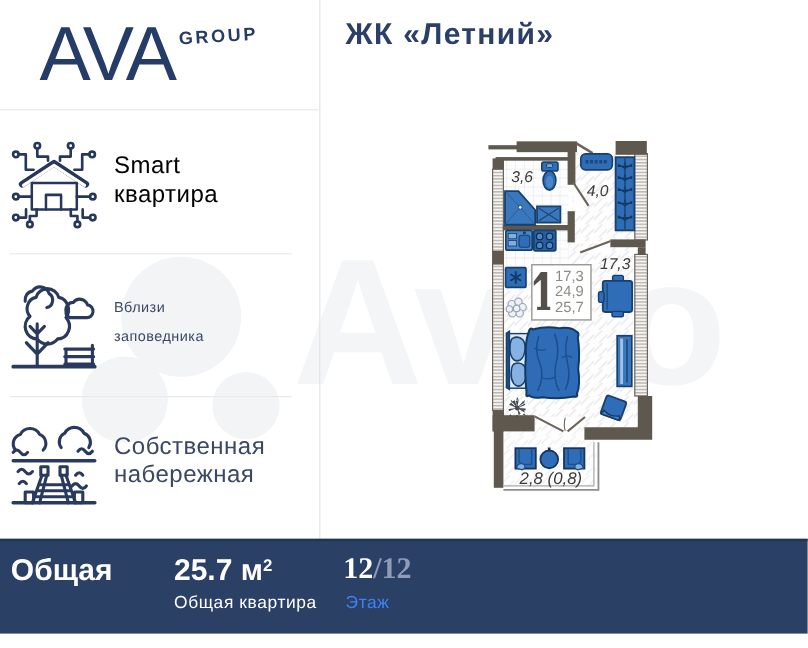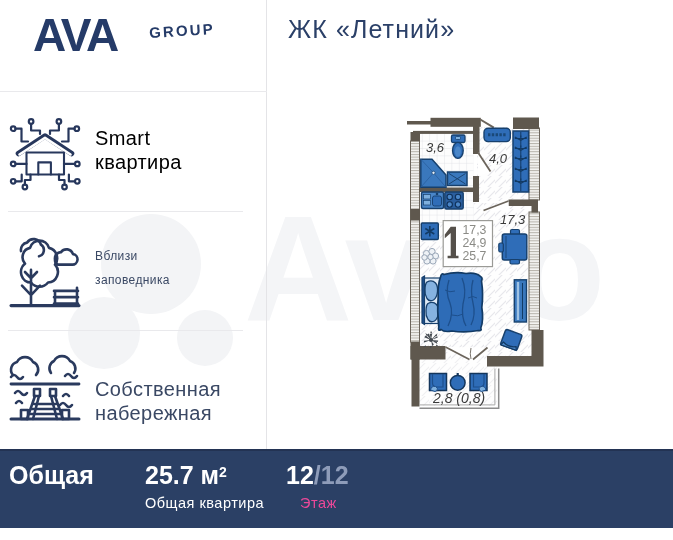--- a/index.html
+++ b/index.html
@@ -14,21 +14,21 @@
   <g fill="#f3f4f6">
     <circle cx="151" cy="264" r="50"></circle>
     <circle cx="104" cy="333" r="36"></circle>
     <circle cx="205" cy="338" r="28"></circle>
   </g>
   <text x="244" y="320" font-family="Liberation Sans" font-size="150" font-weight="bold" letter-spacing="-2" fill="#f4f5f7">Avito</text>
 </svg>
 
 <div class="abs" style="left:266px;top:0;width:1px;height:450px;background:#e4e4e7;"></div>
 
-<div class="abs" style="left:33px;top:8px;color:#253b68;font-size:46px;font-weight:bold;letter-spacing:-2px;">AVA</div>
+<div class="abs" style="left:33px;top:8px;color:#253b68;font-size:64px;font-weight:normal;letter-spacing:-2px;">AVA</div>
 
 <div class="abs" style="left:149px;top:22px;color:#253b68;font-size:15px;font-weight:bold;letter-spacing:2.2px;transform:rotate(-3.5deg);">GROUP</div>
 
 <div class="abs" style="left:0;top:91px;width:267px;height:1px;background:#e9e9ec;"></div>
 
 <div class="abs" style="left:8px;top:211px;width:235px;height:1px;background:#e9e9ec;"></div>
 
 <div class="abs" style="left:8px;top:330px;width:235px;height:1px;background:#e9e9ec;"></div>
 
 <svg class="abs" style="left:6px;top:110px;" width="85" height="85" viewBox="0 0 85 85" fill="none" stroke="#27375c" stroke-width="2.2" stroke-linecap="round" stroke-linejoin="round">
@@ -80,23 +80,23 @@
   <path d="M8 46 q3 -4 6 0 q3 4 6 0 M9 56 q3 -4 6 0 M56 49 q3 -4 6 0 M53 58 q3 -4 6 0 q3 4 6 0"></path>
   <rect x="27" y="42" width="6" height="7"></rect>
   <rect x="43" y="42" width="6" height="7"></rect>
   <path d="M28 49 L20 72 M32 49 L26 72 M48 49 L56 72 M44 49 L50 72"></path>
   <path d="M27 57 h22 M25 62 h26 M23 67 h30"></path>
   <rect x="14" y="63" width="7" height="9"></rect>
   <rect x="55" y="63" width="7" height="9"></rect>
   <path d="M4 72 H72" stroke-width="3"></path>
 </svg>
 
-<div class="abs" style="left:95px;top:377px;color:#3a4864;font-size:20px;letter-spacing:0.4px;line-height:24px;">Собственная<br>набережная</div>
-
-<div class="abs" style="left:288px;top:15px;color:#2b4068;font-size:25px;font-weight:normal;letter-spacing:1.1px;">ЖК «Летний»</div>
+<div class="abs" style="left:95px;top:360px;color:#3a4864;font-size:20px;letter-spacing:0.4px;line-height:24px;">Собственная<br>набережная</div>
+
+<div class="abs" style="left:288px;top:15px;color:#2b4068;font-size:25px;font-weight:bold;letter-spacing:1.1px;">ЖК «Летний»</div>
 
 <svg class="abs" style="left:402px;top:108px;transform:translateZ(0);" width="156" height="312" viewBox="402 108 156 312" fill="none">
   <defs>
     <pattern id="tile" width="7.4" height="7.4" patternUnits="userSpaceOnUse">
       <rect width="7.4" height="7.4" fill="#fdfdfd"></rect>
       <path d="M0 0 H7.4 M0 0 V7.4" stroke="#dcdfe3" stroke-width="0.8" fill="none"></path>
     </pattern>
     <pattern id="hatch" width="11" height="11" patternUnits="userSpaceOnUse">
       <rect width="11" height="11" fill="#fefefe"></rect>
       <path d="M-2 9 L9 -2 M2 13 L13 2" stroke="#e7e7ec" stroke-width="1.1" fill="none"></path>
@@ -308,15 +308,15 @@
 </svg>
 
 <div class="abs" style="left:0;top:449px;width:673px;height:77px;background:#2b4065;border-top:2px solid #233353;"></div>
 
 <div class="abs" style="left:9px;top:461px;color:#fff;font-size:25px;font-weight:bold;">Общая</div>
 
 <div class="abs" style="left:145px;top:461px;color:#fff;font-size:25px;font-weight:bold;">25.7 м<span style="font-size:14px;vertical-align:7px;">2</span></div>
 
 <div class="abs" style="left:145px;top:495px;color:#fff;font-size:14.5px;letter-spacing:0.5px;">Общая квартира</div>
 
-<div class="abs" style="left:286px;top:461px;color:#fff;font-size:25px;font-weight:bold;">12<span style="color:#8e9cb9;">/12</span></div>
-
-<div class="abs" style="left:288px;top:495px;color:#ec4899;font-size:14.5px;letter-spacing:0.5px;margin-left:12px;">Этаж</div>
+<div class="abs" style="left:286px;top:461px;color:#fff;font-size:25px;font-weight:bold;font-family:Liberation Serif, serif;">12<span style="color:#8e9cb9;">/12</span></div>
+
+<div class="abs" style="left:288px;top:495px;color:#3b82f6;font-size:14.5px;letter-spacing:0.5px;">Этаж</div>
 
 </body></html>

